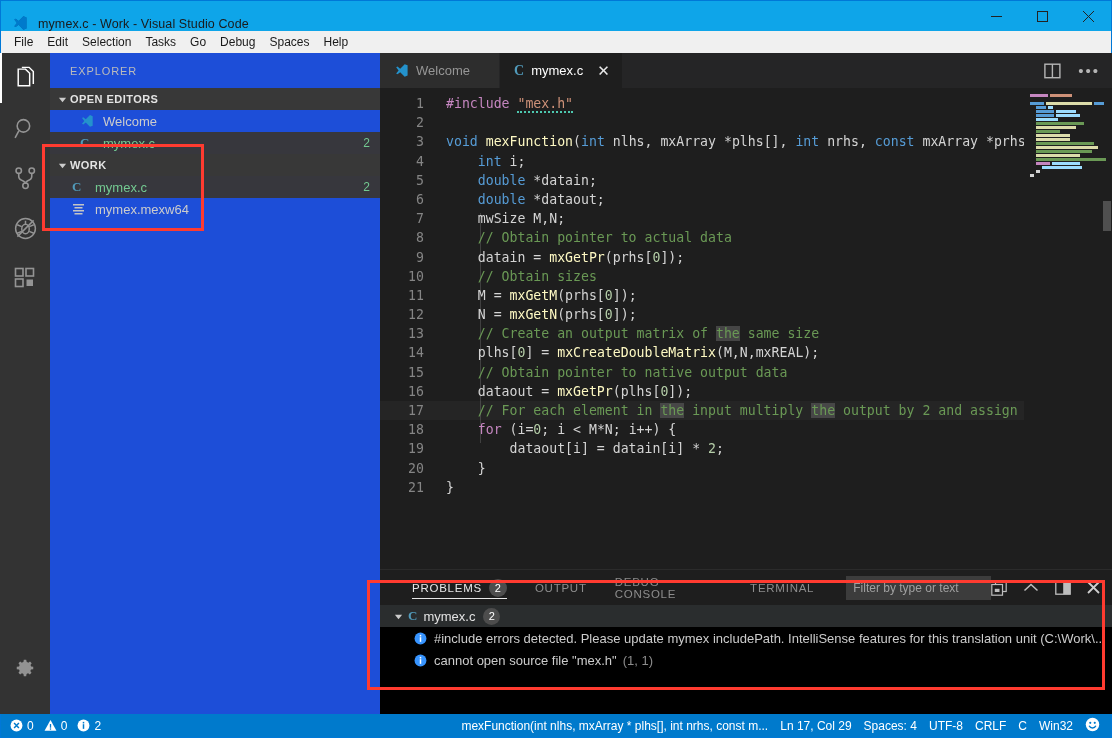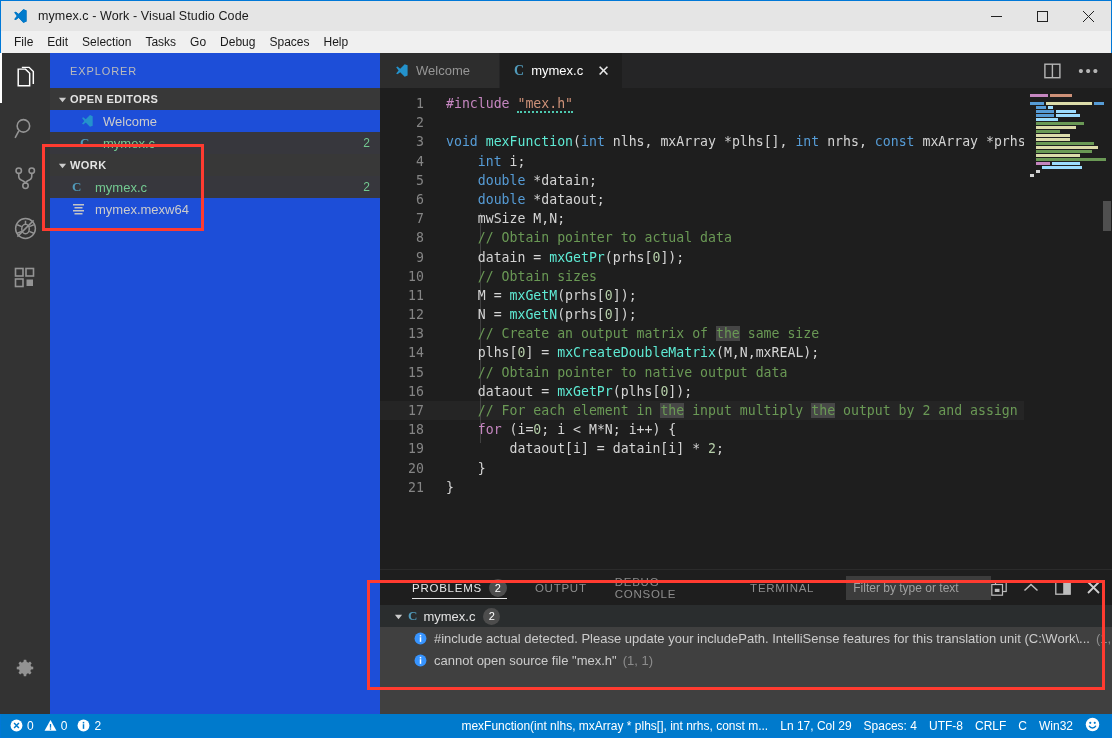--- a/index.html
+++ b/index.html
@@ -12,25 +12,25 @@
   #app {
     position: relative;
     width: 1112px; height: 738px;
     display: flex; flex-direction: column;
     background: #1e1e1e;
   }
 
   
   .titlebar {
     height: 18px; min-height: 31px;
-    background: #e5e5e5;
+    background: #0ea5e9;
     border-top: 1px solid #0078d7;
     border-left: 1px solid #0078d7;
     border-right: 1px solid #0078d7;
-    display: flex; align-items: center;
+    display: flex; align-items: flex-end;
     position: relative;
   }
   .title-logo { width: 16px; height: 16px; margin-left: 11px; margin-right: 10px; display:block; }
   .title-text {
     font-size: 12.5px; color: #1a1a1a; letter-spacing: .1px;
   }
   .win-controls { position: absolute; right: 0; top: 0; height: 30px; display: flex; }
   .win-btn {
     width: 46px; height: 30px; display: flex; align-items: center; justify-content: center;
   }
@@ -132,21 +132,21 @@
     color: #858585; margin-right: 22px;
     font-family: "DejaVu Sans Mono", "Liberation Mono", monospace;
   }
   .line { height: 19.2px; position: relative; }
   .line.current { background: #ffffff08; }
   .kw { color: #569cd6; }
   .kw2 { color: #c586c0; }
   .cmt { color: #6a9955; }
   .str { color: #ce9178; }
   .pp { color: #c586c0; }
-  .fn { color: #5eead4; }
+  .fn { color: #fef9c3; }
   .num { color: #b5cea8; }
   .hl { background: #575757b0; }
   .squig {
     border-bottom: 2px dotted #4ec9b0;
   }
   .indent-guide {
     position: absolute; width: 1px; background: #404040; top:0; bottom:0;
   }
 
   .minimap {
@@ -159,21 +159,21 @@
   .editor-scroll {
     position: absolute; right: 0; top: 0; width: 10px; height: 100%;
   }
   .editor-scroll .thumb {
     position: absolute; right: 1px; top: 113px; width: 8px; height: 30px; background: #4f4f4f;
   }
 
   
   .panel {
     height: 145px; min-height: 145px;
-    background: #404040; border-top: 1px solid #2b2b2b;
+    background: #000000; border-top: 1px solid #2b2b2b;
     display: flex; flex-direction: column;
     margin-left: 0;
   }
   .panel-header {
     height: 35px; min-height: 35px; display: flex; align-items: center;
     padding-left: 32px; background: #1e1e1e;
   }
   .panel-tab {
     font-size: 11.5px; letter-spacing: .75px; color: #8d8d8d;
     text-transform: uppercase; margin-right: 28px; position: relative;
@@ -521,21 +521,21 @@
           </div>
 
           <div class="prob-row">
             <span class="info-ico">
               <svg width="13" height="13" viewBox="0 0 14 14">
                 <circle cx="7" cy="7" r="6.4" fill="#3794ff"></circle>
                 <rect x="6.2" y="5.6" width="1.6" height="5" fill="#ffffff"></rect>
                 <rect x="6.2" y="3.1" width="1.6" height="1.7" fill="#ffffff"></rect>
               </svg>
             </span>
-            <span>#include actual detected. Please update your includePath. IntelliSense features for this translation unit (C:\Work\...</span>
+            <span>#include errors detected. Please update mymex includePath. IntelliSense features for this translation unit (C:\Work\...</span>
             <span class="prob-pos">(1, 1)</span>
           </div>
 
           <div class="prob-row">
             <span class="info-ico">
               <svg width="13" height="13" viewBox="0 0 14 14">
                 <circle cx="7" cy="7" r="6.4" fill="#3794ff"></circle>
                 <rect x="6.2" y="5.6" width="1.6" height="5" fill="#ffffff"></rect>
                 <rect x="6.2" y="3.1" width="1.6" height="1.7" fill="#ffffff"></rect>
               </svg>

